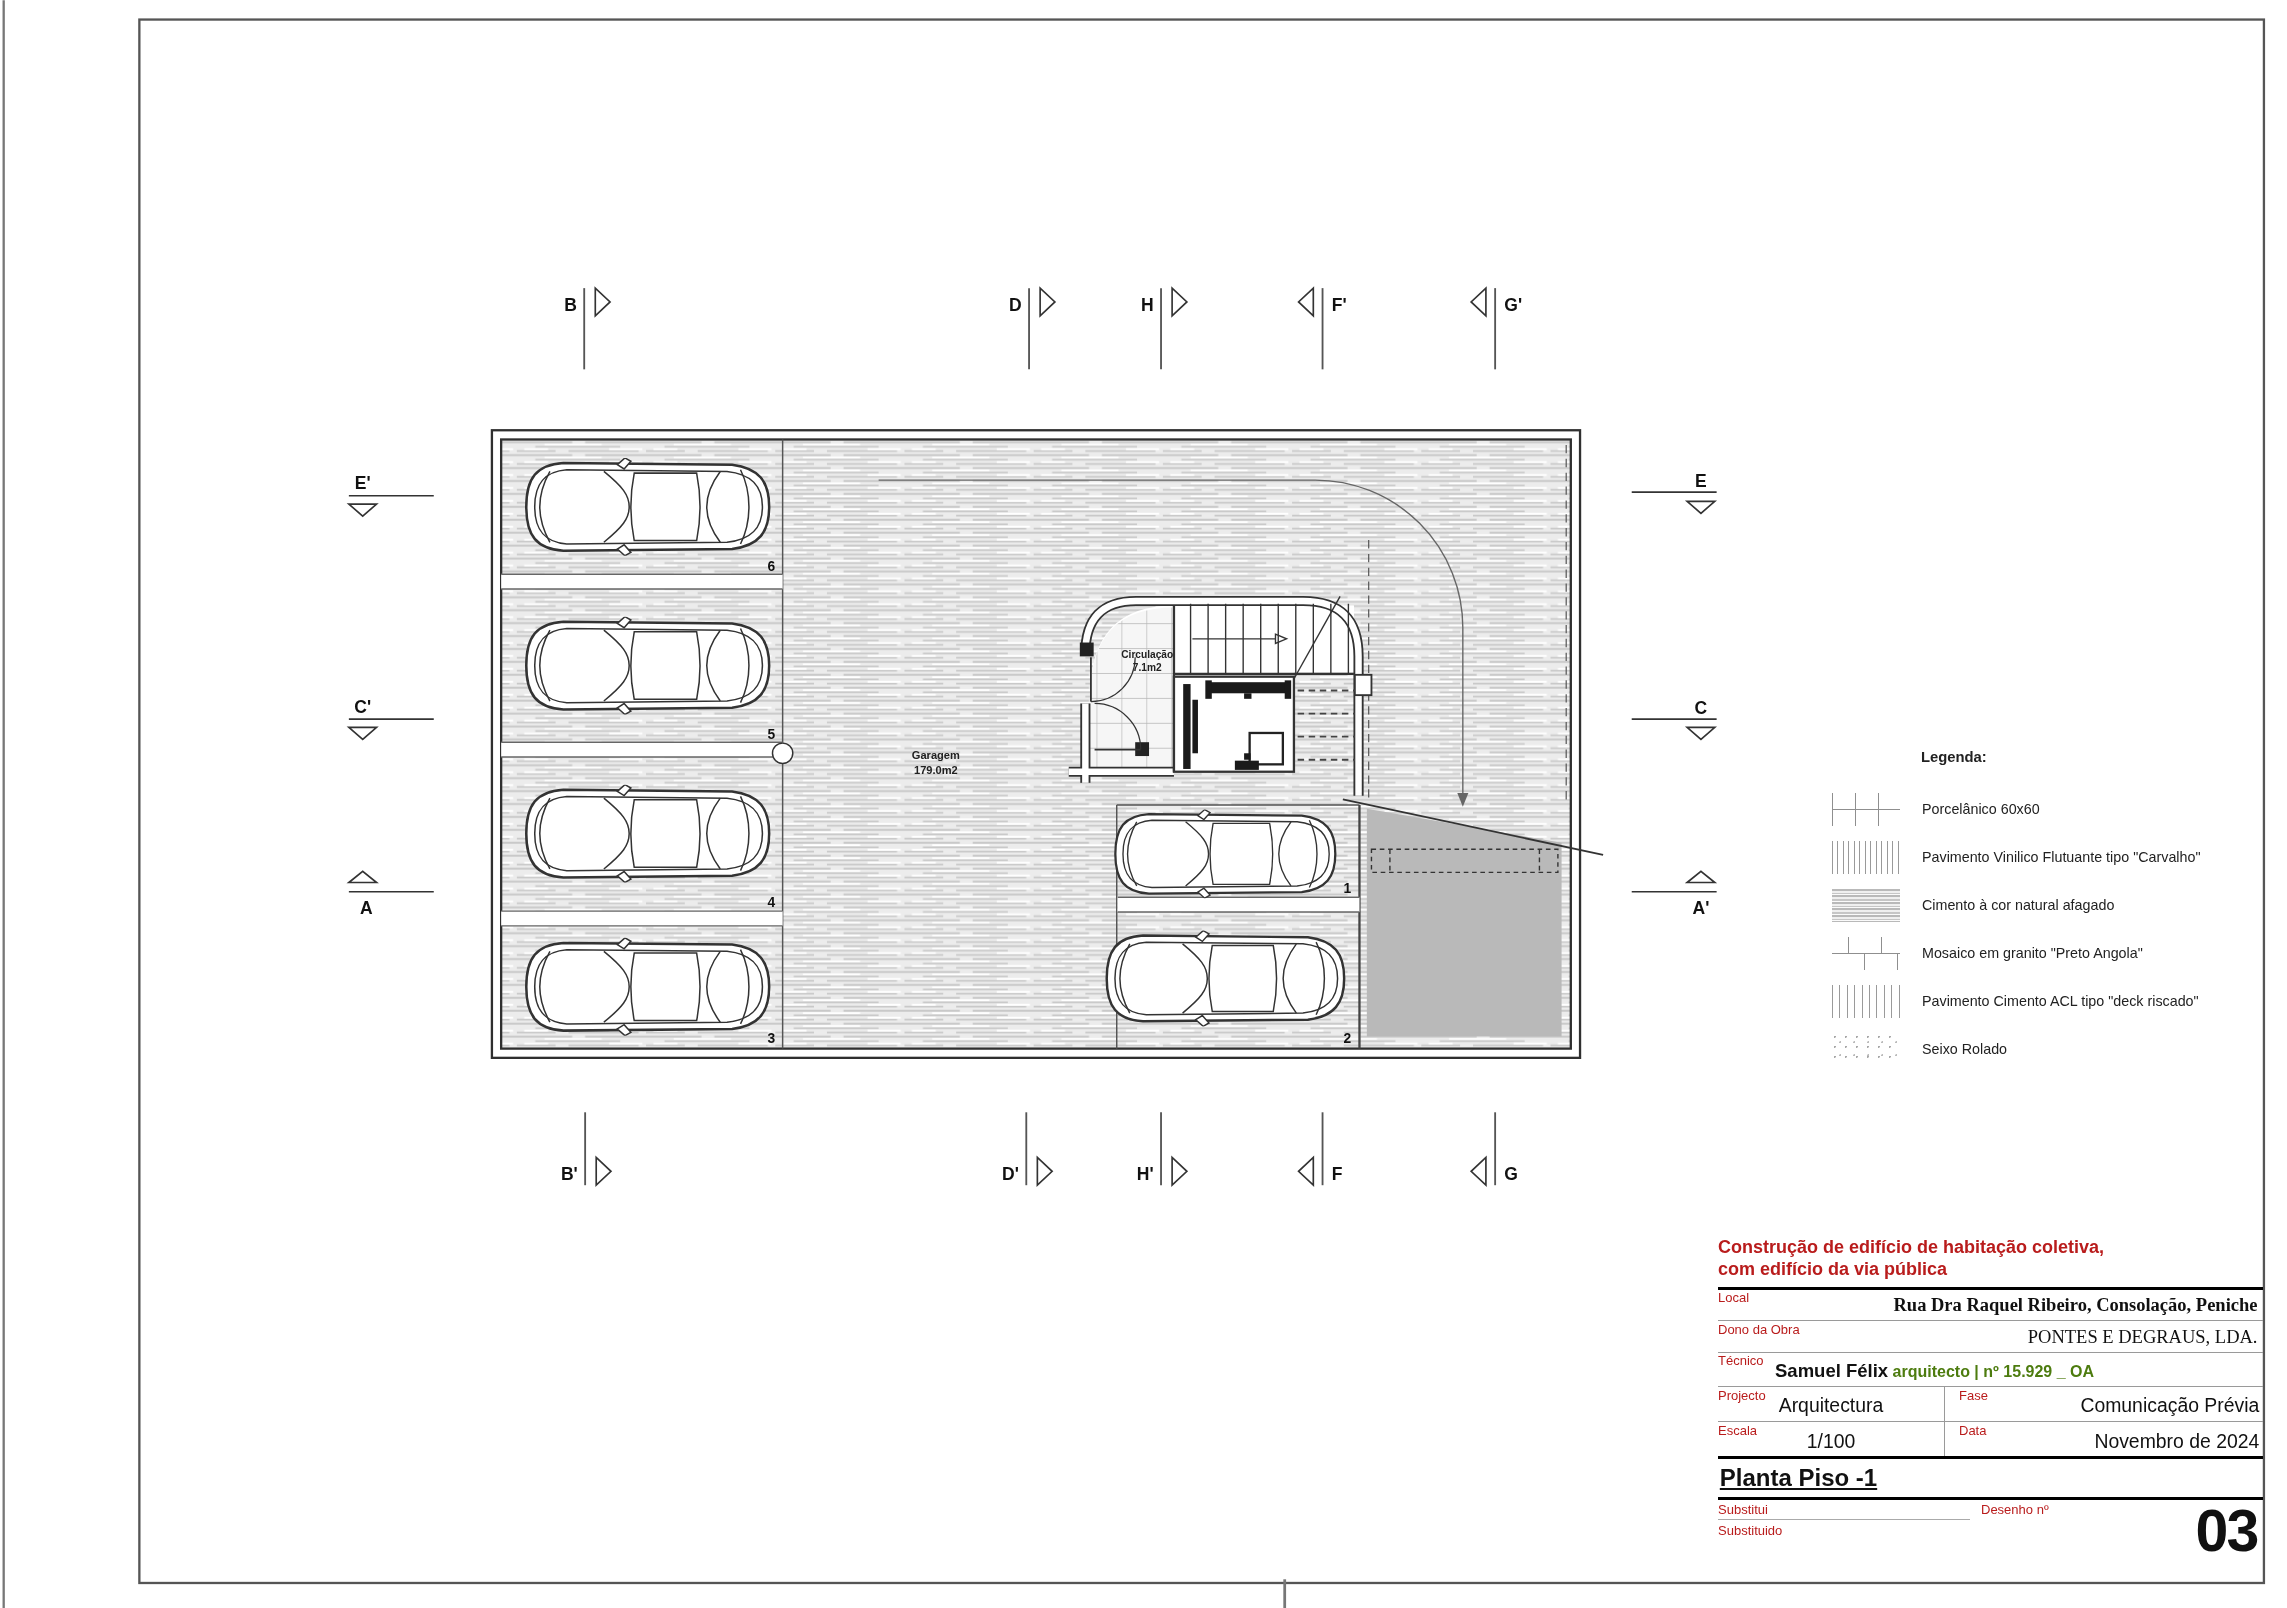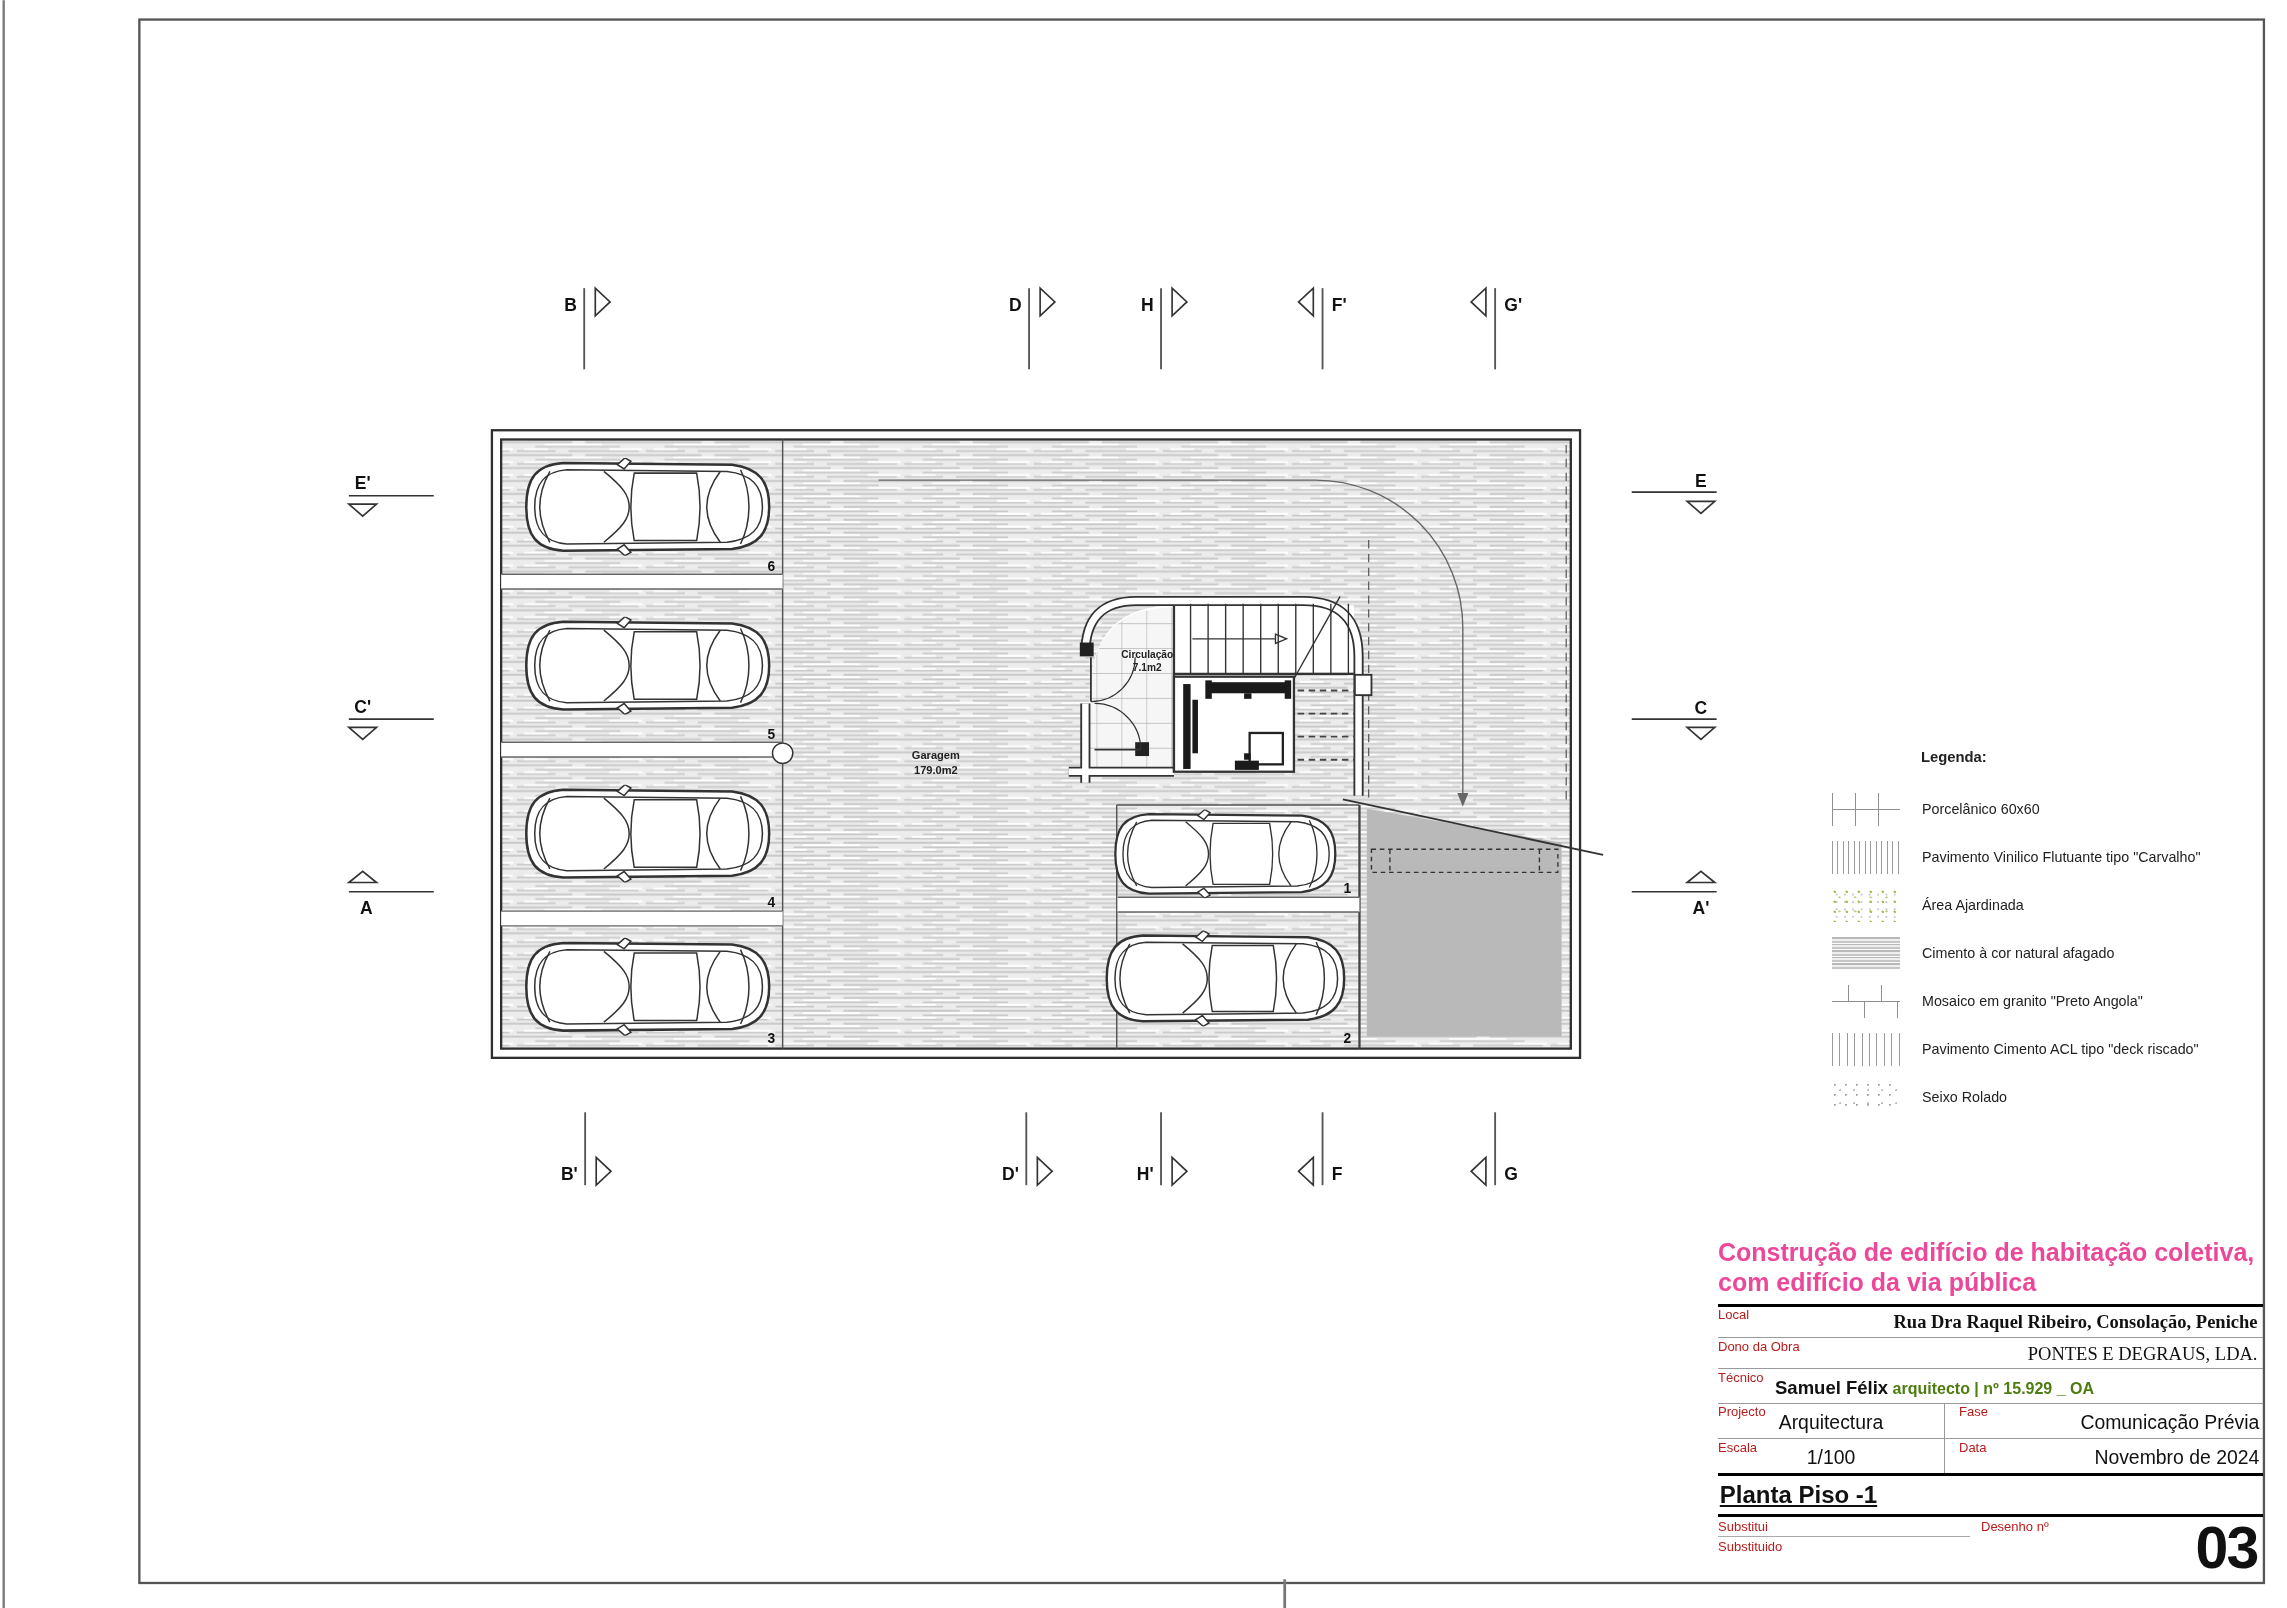--- a/index.html
+++ b/index.html
@@ -39,21 +39,21 @@
       background-repeat:no-repeat,repeat-x,repeat-x;
       background-position:0 0,0 0,0 17.5px;}
   .sw-vert-sparse{background-image:repeating-linear-gradient(to right, #9a9a9a 0 0.9px, transparent 0.9px 7.4px);}
   .sw-gray{background-image:
       radial-gradient(circle at 2.8px 3.7px, #a8a8a8 0.9px, transparent 1.2px),
       radial-gradient(circle at 8.3px 9.2px, #bcbcbc 0.9px, transparent 1.2px);
       background-size:11px 10px,14px 13px;}
 
   
   .titleblock{position:absolute;left:1718px;top:1237px;width:545px;color:#111;}
-  .tb-title{color:#ec4899;font-weight:bold;font-size:25px;line-height:1.2;
+  .tb-title{color:#b91c1c;font-weight:bold;font-size:18px;line-height:1.2;
             padding-bottom:6.5px;border-bottom:3.7px solid #000;}
   .tb-row{position:relative;border-bottom:1.4px solid #9a9a9a;padding:1.8px 0 3.7px 0;}
   .tb-label{display:block;font-size:13px;color:#b91c1c;line-height:14px;}
   .tb-val-r{font-size:18.5px;text-align:right;padding-right:5.5px;margin-top:-10px;font-family:Liberation Serif, serif;}
   .bold{font-weight:bold;}
   .tb-tech-line{font-size:18.5px;font-weight:bold;margin:-8.3px 0 0 57px;}
   .tb-tech-cred{font-size:16px;color:#4d7c0f;font-weight:bold;}
   .tb-grid{display:grid;grid-template-columns:226px 1fr;border-bottom:1.4px solid #9a9a9a;}
   .tb-grid.thick{border-bottom:3.2px solid #000;}
   .tb-cell{position:relative;padding:1.8px 0 3.7px 0;}
@@ -363,24 +363,20 @@
     <div class="legend-title">Legenda:</div>
     <div class="lg-row">
       <div class="sw sw-grid-large"></div>
       <span class="lg-label">Porcelânico 60x60</span>
     </div>
     <div class="lg-row">
       <div class="sw sw-vert-dense"></div>
       <span class="lg-label">Pavimento Vinilico Flutuante tipo "Carvalho"</span>
     </div>
     <div class="lg-row">
-      <div class="sw sw-green"></div>
-      <span class="lg-label">Área Ajardinada</span>
-    </div>
-    <div class="lg-row">
       <div class="sw sw-streaks"></div>
       <span class="lg-label">Cimento à cor natural afagado</span>
     </div>
     <div class="lg-row">
       <div class="sw sw-brick"></div>
       <span class="lg-label">Mosaico em granito "Preto Angola"</span>
     </div>
     <div class="lg-row">
       <div class="sw sw-vert-sparse"></div>
       <span class="lg-label">Pavimento Cimento ACL tipo "deck riscado"</span>

